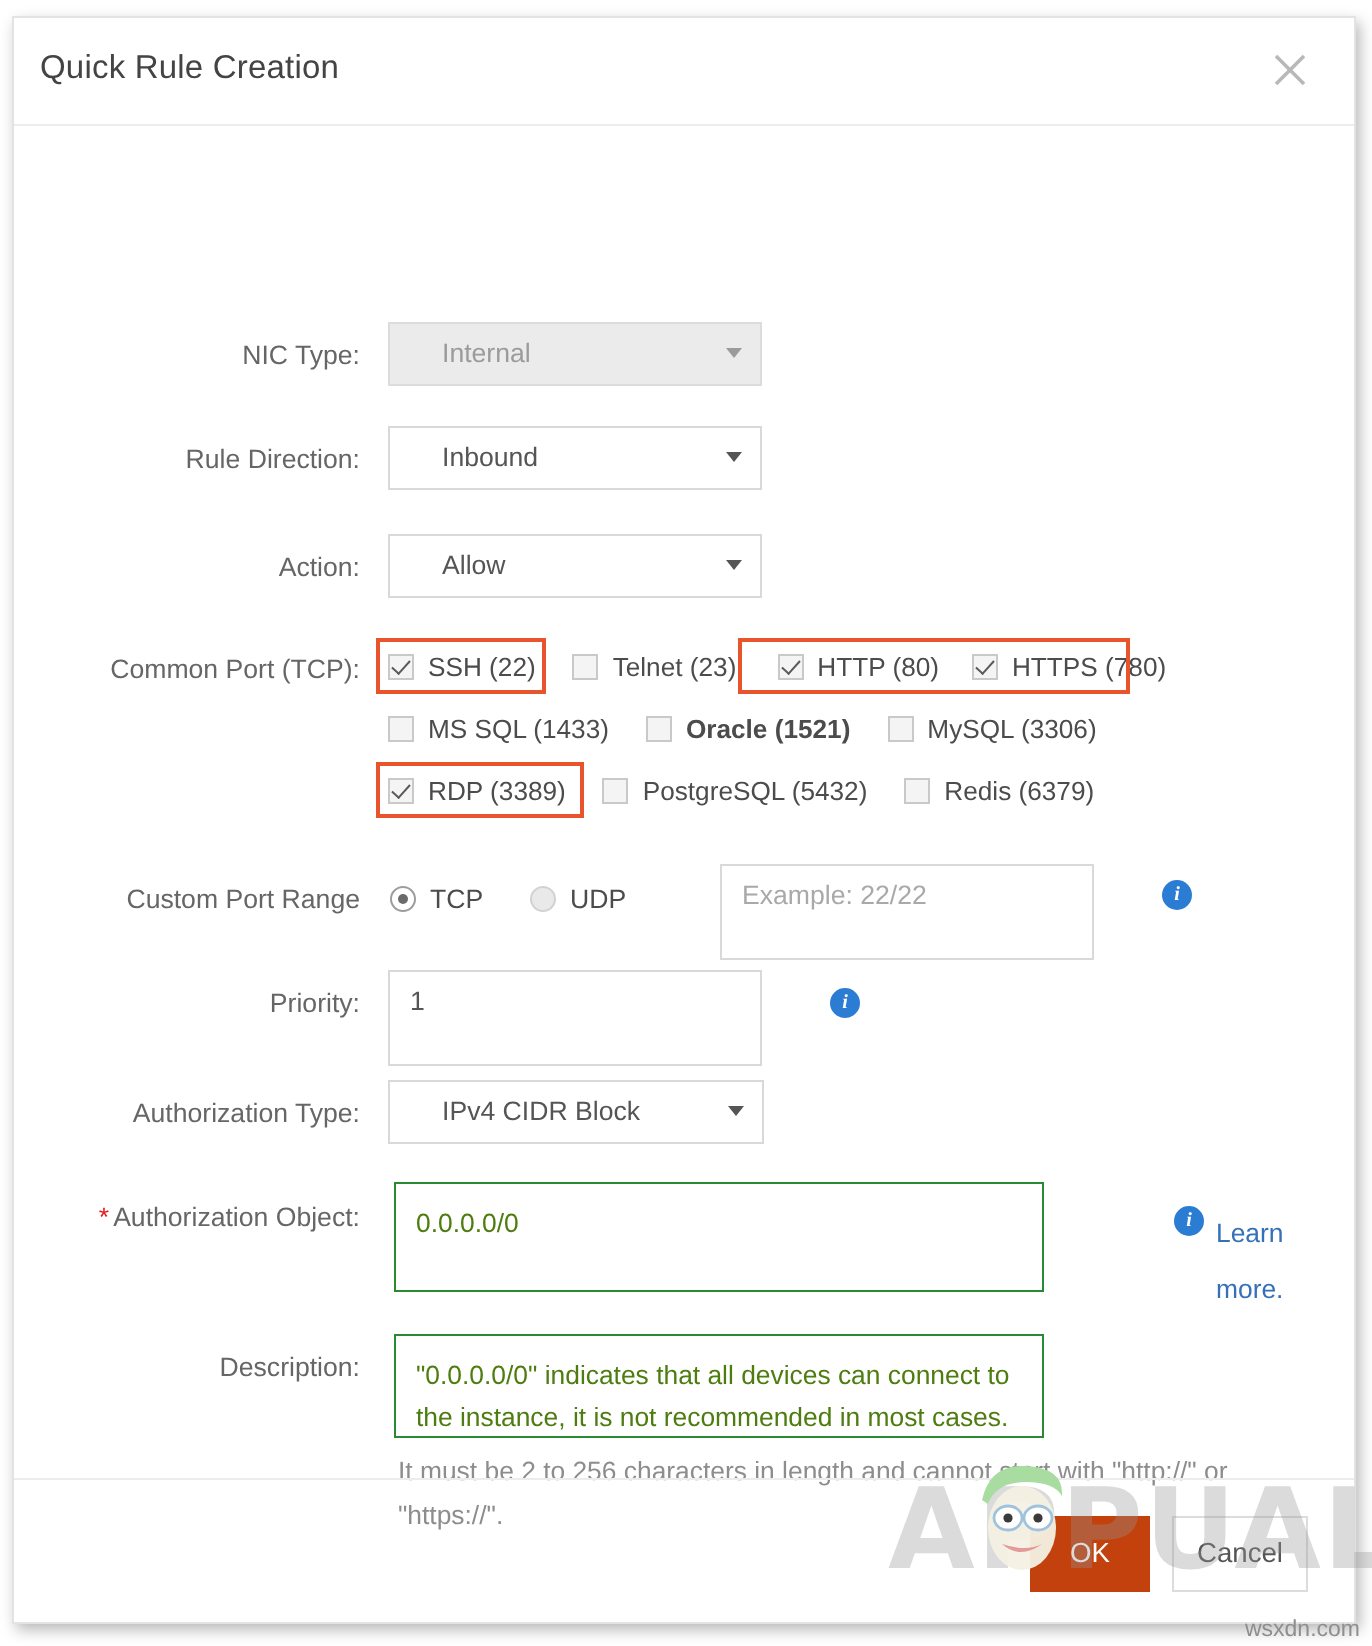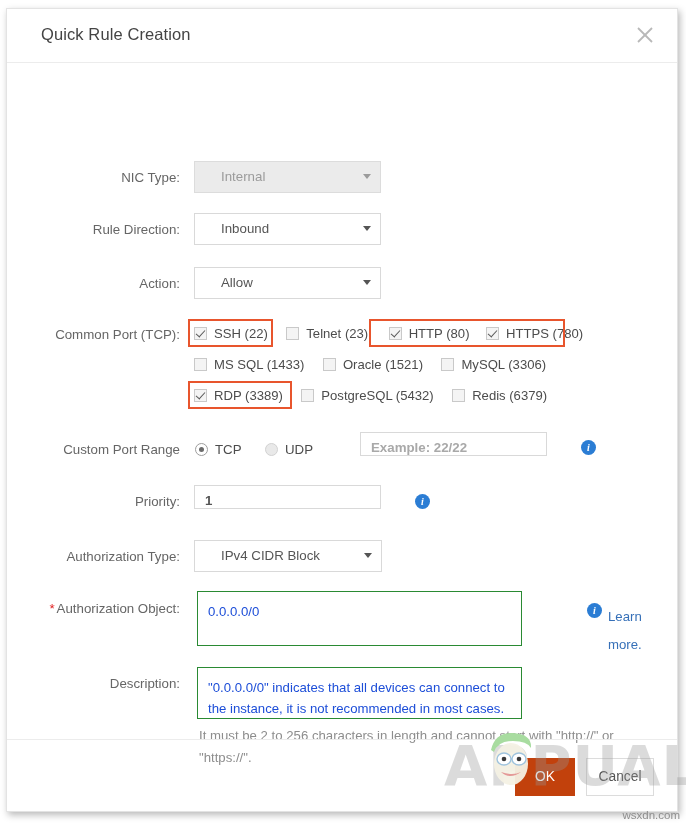--- a/index.html
+++ b/index.html
@@ -31,21 +31,21 @@
 
   
   #titlebar {
     position: relative;
     height: 54px;
     border-bottom: 1px solid #ececec;
     box-sizing: border-box;
   }
   #dialog-title {
     position: absolute;
-    left: 34px;
+    left: 13px;
     top: 16px;
     font-size: 16.5px;
     color: #444444;
     letter-spacing: 0.1px;
   }
   #close-btn {
     position: absolute;
     right: 18px;
     top: 12px;
     width: 28px;
@@ -108,29 +108,28 @@
     border-left: 4.5px solid transparent;
     border-right: 4.5px solid transparent;
     border-top: 5.5px solid #555;
   }
   .select.disabled .caret { border-top-color: #9b9b9b; }
 
   .textinput {
     position: absolute;
     left: 187px;
     width: 187px;
-    height: 24px;
+    height: 48px;
     border: 1px solid #d9d9d9;
     background: #ffffff;
     box-sizing: border-box;
     font-size: 13.3px;
     color: #555555;
     line-height: 30px;
     padding-left: 10px;
-    font-weight: bold;
   }
 
   
   .cbrow { position: absolute; left: 187px; height: 22px; white-space: nowrap; }
   .cbitem {
     display: inline-block;
     height: 22px;
     line-height: 22px;
     font-size: 13.1px;
     color: #4c4c4c;
@@ -200,21 +199,21 @@
   .rdot.off { background: #e9e9e9; border-color: #d2d2d2; }
 
   
   .ta-green {
     position: absolute;
     left: 190px;
     border: 1px solid #2a8a33;
     background: #ffffff;
     box-sizing: border-box;
     font-size: 13.2px;
-    color: #1d4ed8;
+    color: #4d7c0f;
     padding: 9px 10px;
     line-height: 21px;
   }
 
   .helptext {
     position: absolute;
     left: 192px;
     width: 470px;
     font-size: 13.2px;
     color: #8d8d8d;
@@ -375,21 +374,21 @@
         </span>
         <span class="cbitem">
           <span class="cbbox on"></span><span>HTTPS (780)</span>
         </span>
       </div>
 
       <div class="cbrow" style="top:33px;">
         <span class="cbitem" style="margin-right:14px;">
           <span class="cbbox"></span><span>MS SQL (1433)</span>
         </span>
-        <span class="cbitem" style="margin-right:14px;">
+        <span class="cbitem" style="margin-right:14px;font-weight:bold;">
           <span class="cbbox"></span><span>Oracle (1521)</span>
         </span>
         <span class="cbitem">
           <span class="cbbox"></span><span>MySQL (3306)</span>
         </span>
       </div>
 
       <div class="cbrow" style="top:64px;">
         <span class="cbitem" style="margin-right:14px;">
           <span class="cbbox on"></span><span>RDP (3389)</span>

